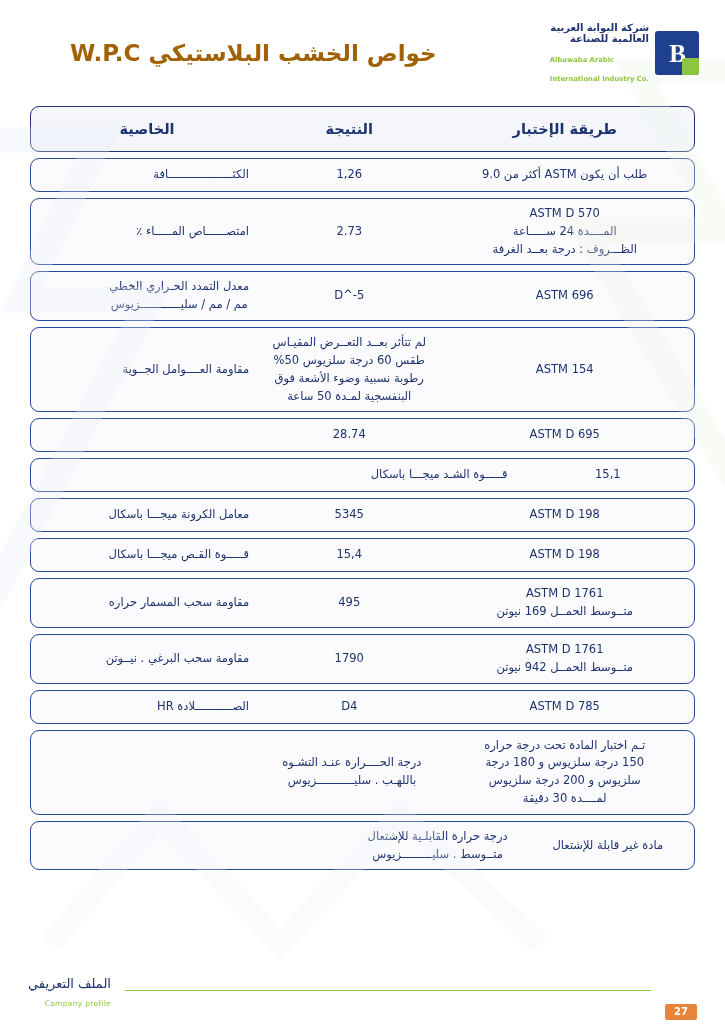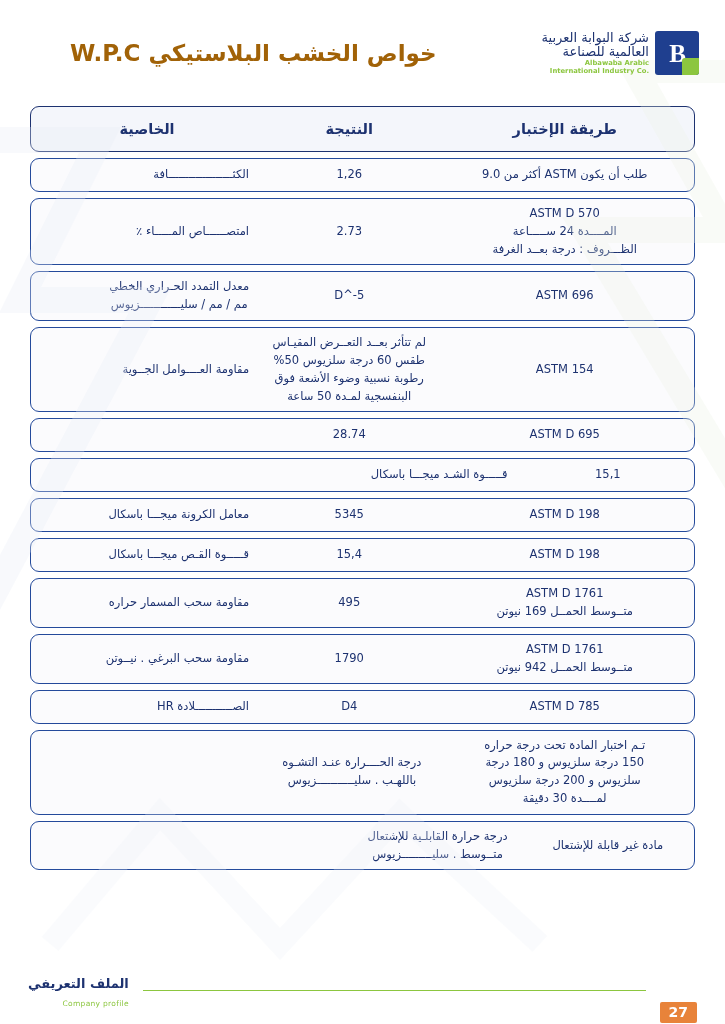--- a/index.html
+++ b/index.html
@@ -70,33 +70,33 @@
   }
   .logo-mark .corner {
     position: absolute;
     right: 0; bottom: 0;
     width: 17px; height: 17px;
     background: #8cc63f;
     border-top-left-radius: 3px;
   }
   .logo-text { line-height: 1.12; }
   .logo-ar {
-    font-size: 13px;
+    font-size: 10px;
     color: #1d3270;
-    font-weight: normal;
+    font-weight: bold;
     white-space: nowrap;
   }
   .logo-en {
     font-size: 6.8px;
     color: #8cc63f;
     font-weight: bold;
-    margin-top: 0;
+    margin-top: 12px;
     white-space: nowrap;
     direction: ltr;
-    text-align: right;
+    text-align: left;
   }
 
   .page-title {
     flex: 1;
     text-align: left;
     font-size: 23px;
     font-weight: bold;
     color: #a16207;
     letter-spacing: 0px;
     padding-left: 40px;
@@ -166,37 +166,37 @@
     position: relative;
     top: 2px;
   }
   .footer-brand {
     text-align: right;
     line-height: 1.2;
     order: 2;
   }
   .footer-ar {
     font-size: 13px;
-    font-weight: bold;
+    font-weight: normal;
     color: #1d3270;
     margin-top: 8px;
   }
   .footer-en {
     font-size: 7.5px;
     color: #8cc63f;
     direction: ltr;
     text-align: right;
     margin-top: 7px;
     letter-spacing: .3px;
   }
   .page-badge {
     order: 0;
     background: #e8833a;
     color: #fff;
-    font-size: 14px;
+    font-size: 10px;
     font-weight: bold;
     padding: 2px 9px 3px;
     border-radius: 2px;
     direction: ltr;
     margin-top: 48px;
   }
 </style>
 </head>
 <body>
 

